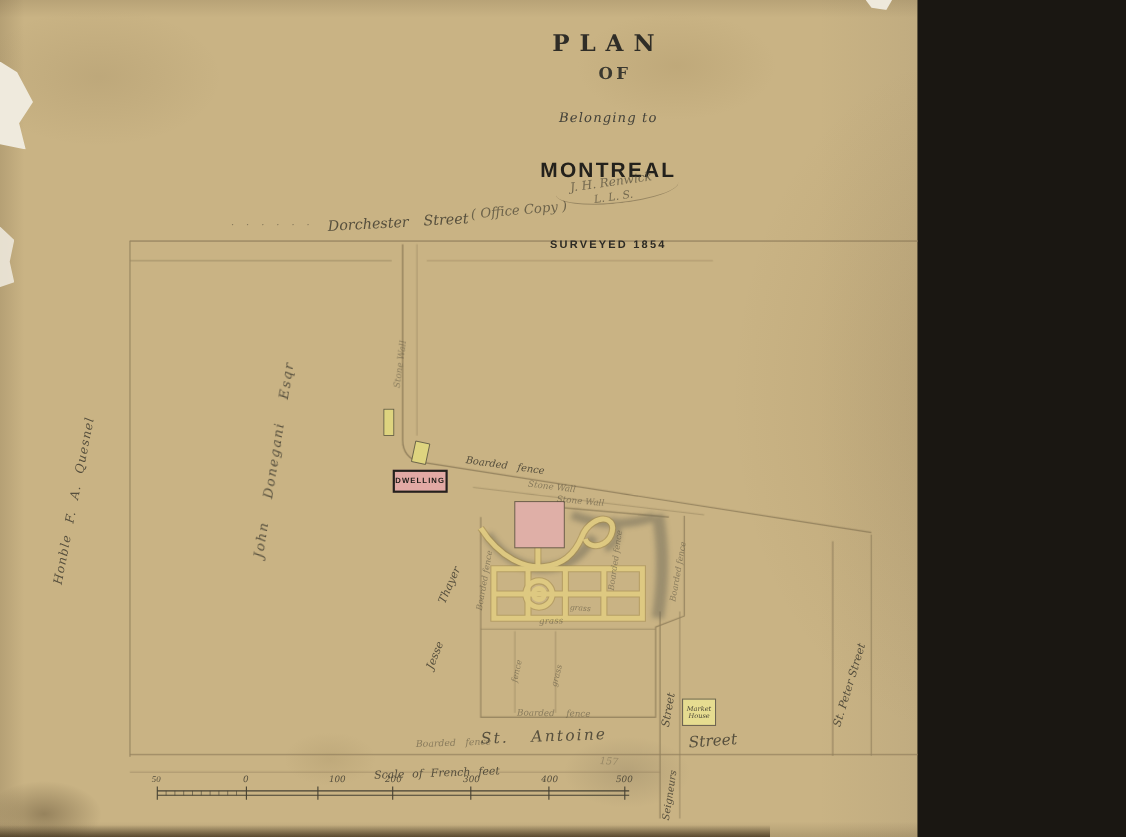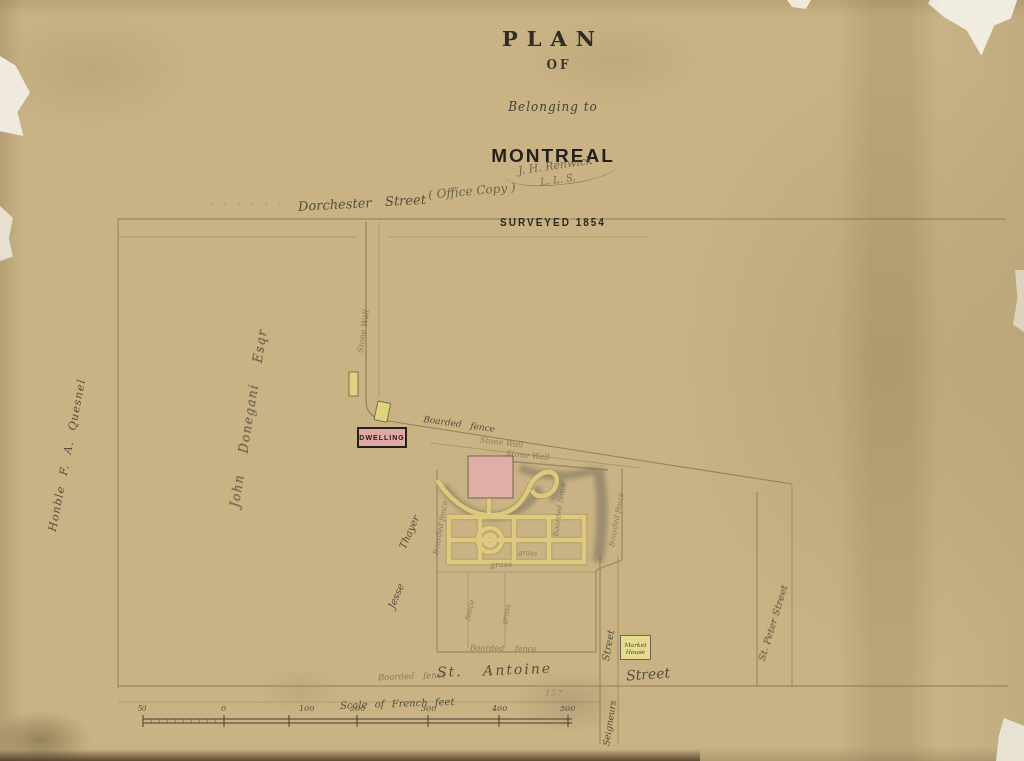--- a/index.html
+++ b/index.html
@@ -1,37 +1,37 @@
 <!DOCTYPE html>
 <html><head>
 <meta charset="utf-8">
 <style>
   html,body{margin:0;padding:0;background:#1a1712;}
   .sheet{
-    position:relative;width:1024px;height:761px;overflow:hidden;
+    position:relative;width:834px;height:761px;overflow:hidden;
     background-color:#c9b384;
     background-image:
       radial-gradient(ellipse 130px 70px at 615px 60px, rgba(140,115,70,.16), transparent 70%),
       radial-gradient(ellipse 80px 45px at 570px 702px, rgba(110,100,80,.22), transparent 72%),
       radial-gradient(ellipse 60px 35px at 300px 690px, rgba(120,100,60,.12), transparent 70%),
       radial-gradient(ellipse 300px 420px at 890px 360px, rgba(115,90,50,.15), transparent 75%),
       radial-gradient(ellipse 160px 90px at 90px 70px, rgba(90,70,40,.10), transparent 70%),
       radial-gradient(ellipse 70px 40px at 40px 740px, rgba(55,40,20,.35), transparent 75%),
       linear-gradient(90deg, rgba(60,45,25,.14) 0px, rgba(60,45,25,0) 22px),
       linear-gradient(rgba(60,45,25,.12), rgba(60,45,25,0) 16px),
       linear-gradient(0deg, rgba(60,45,25,.18) 0px, rgba(60,45,25,0) 14px),
       linear-gradient(270deg, rgba(120,110,95,.10) 0px, rgba(120,110,95,0) 90px);
     font-family:"DejaVu Serif", serif;
   }
   .abs{position:absolute;}
   svg{position:absolute;left:0;top:0;}
   
   .tc{position:absolute;left:553px;transform:translateX(-50%);white-space:nowrap;text-align:center;}
   .t-plan{top:26px;font-family:"DejaVu Serif",serif;font-weight:bold;font-size:21px;letter-spacing:9px;color:#2f2d27;}
-  .t-of{top:58px;font-family:"DejaVu Serif",serif;font-weight:bold;font-size:12px;letter-spacing:3px;color:#3a382f;padding-left:12px;}
+  .t-of{top:58px;font-family:"DejaVu Serif",serif;font-weight:bold;font-size:15px;letter-spacing:3px;color:#3a382f;padding-left:12px;}
   .t-prop{top:70px;font-family:"DejaVu Serif",serif;font-weight:bold;font-size:22px;letter-spacing:4px;color:#55534a;text-shadow:0 0 1px rgba(201,179,132,.6);}
   .t-belong{top:100px;font-style:italic;font-size:12px;color:#44423a;letter-spacing:1px;}
   .t-owners{top:112px;font-family:"Liberation Sans",sans-serif;font-weight:bold;font-size:13px;letter-spacing:1px;color:#2c2a24;}
   .t-suburb{top:129px;font-family:"DejaVu Serif",serif;font-weight:bold;font-size:14px;letter-spacing:2px;color:#2f2d27;}
   .t-city{top:145px;font-family:"Liberation Sans",sans-serif;font-weight:bold;font-size:19px;letter-spacing:2px;color:#23211c;text-align:center;}
   .t-surv{top:169px;font-family:"Liberation Sans",sans-serif;font-weight:bold;font-size:10px;letter-spacing:2px;color:#2c2a24;margin-top:48px;}
   
   .hw{position:absolute;font-style:italic;color:#564f3d;white-space:nowrap;}
   .vlbl{transform-origin:0 0;}
   .faint{opacity:.55;}

